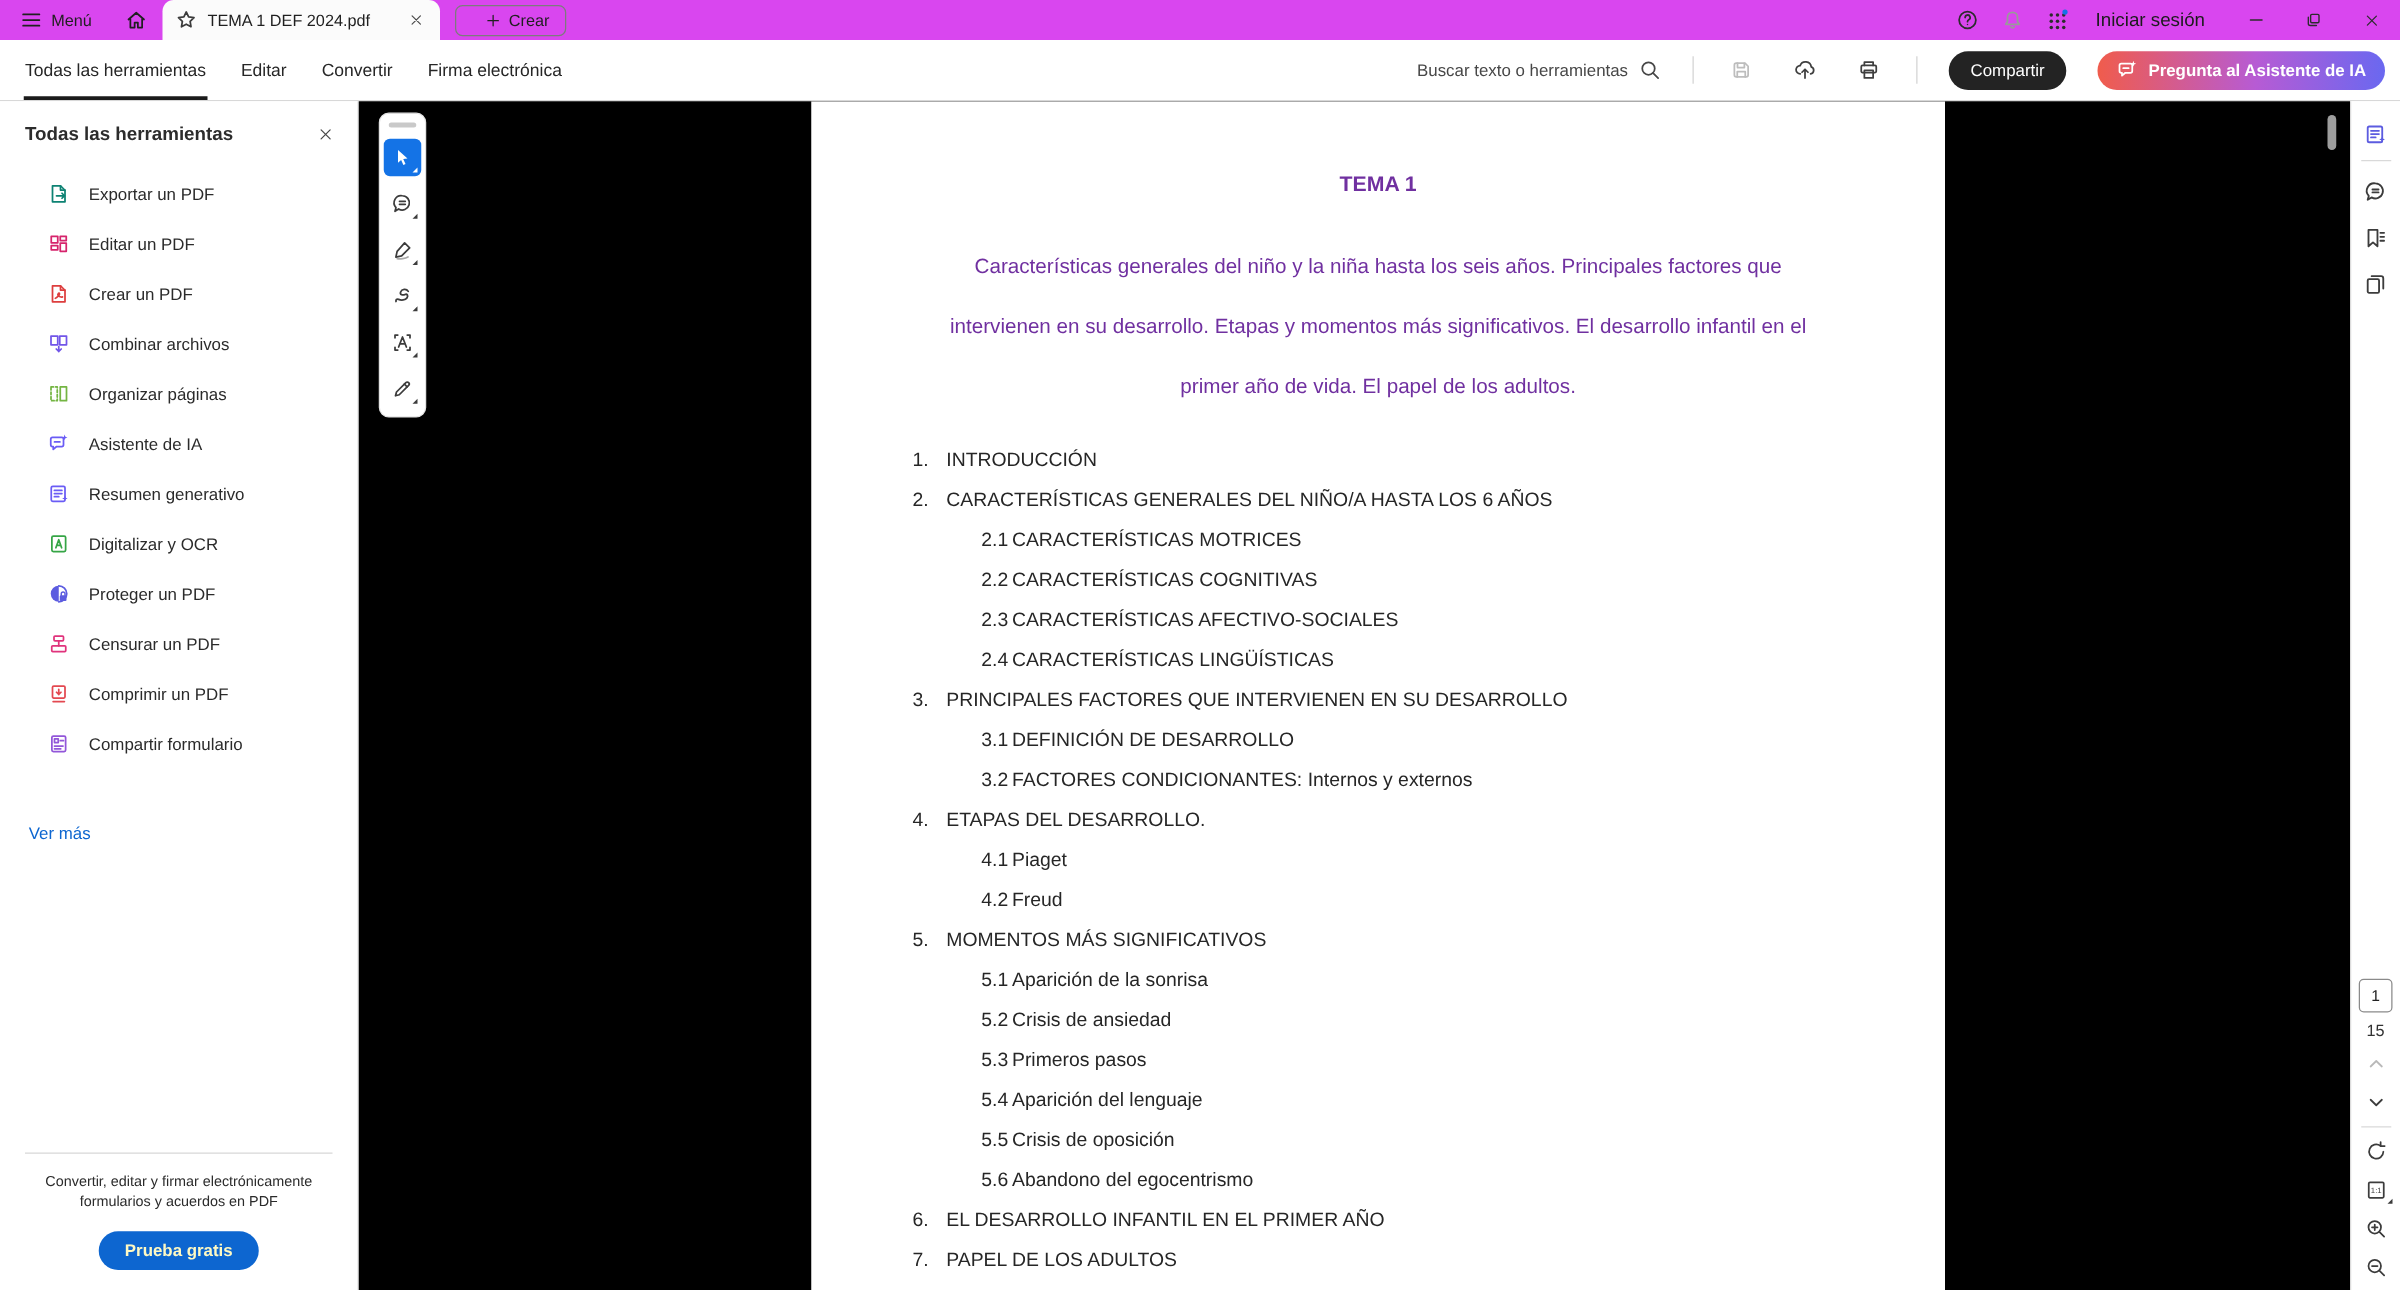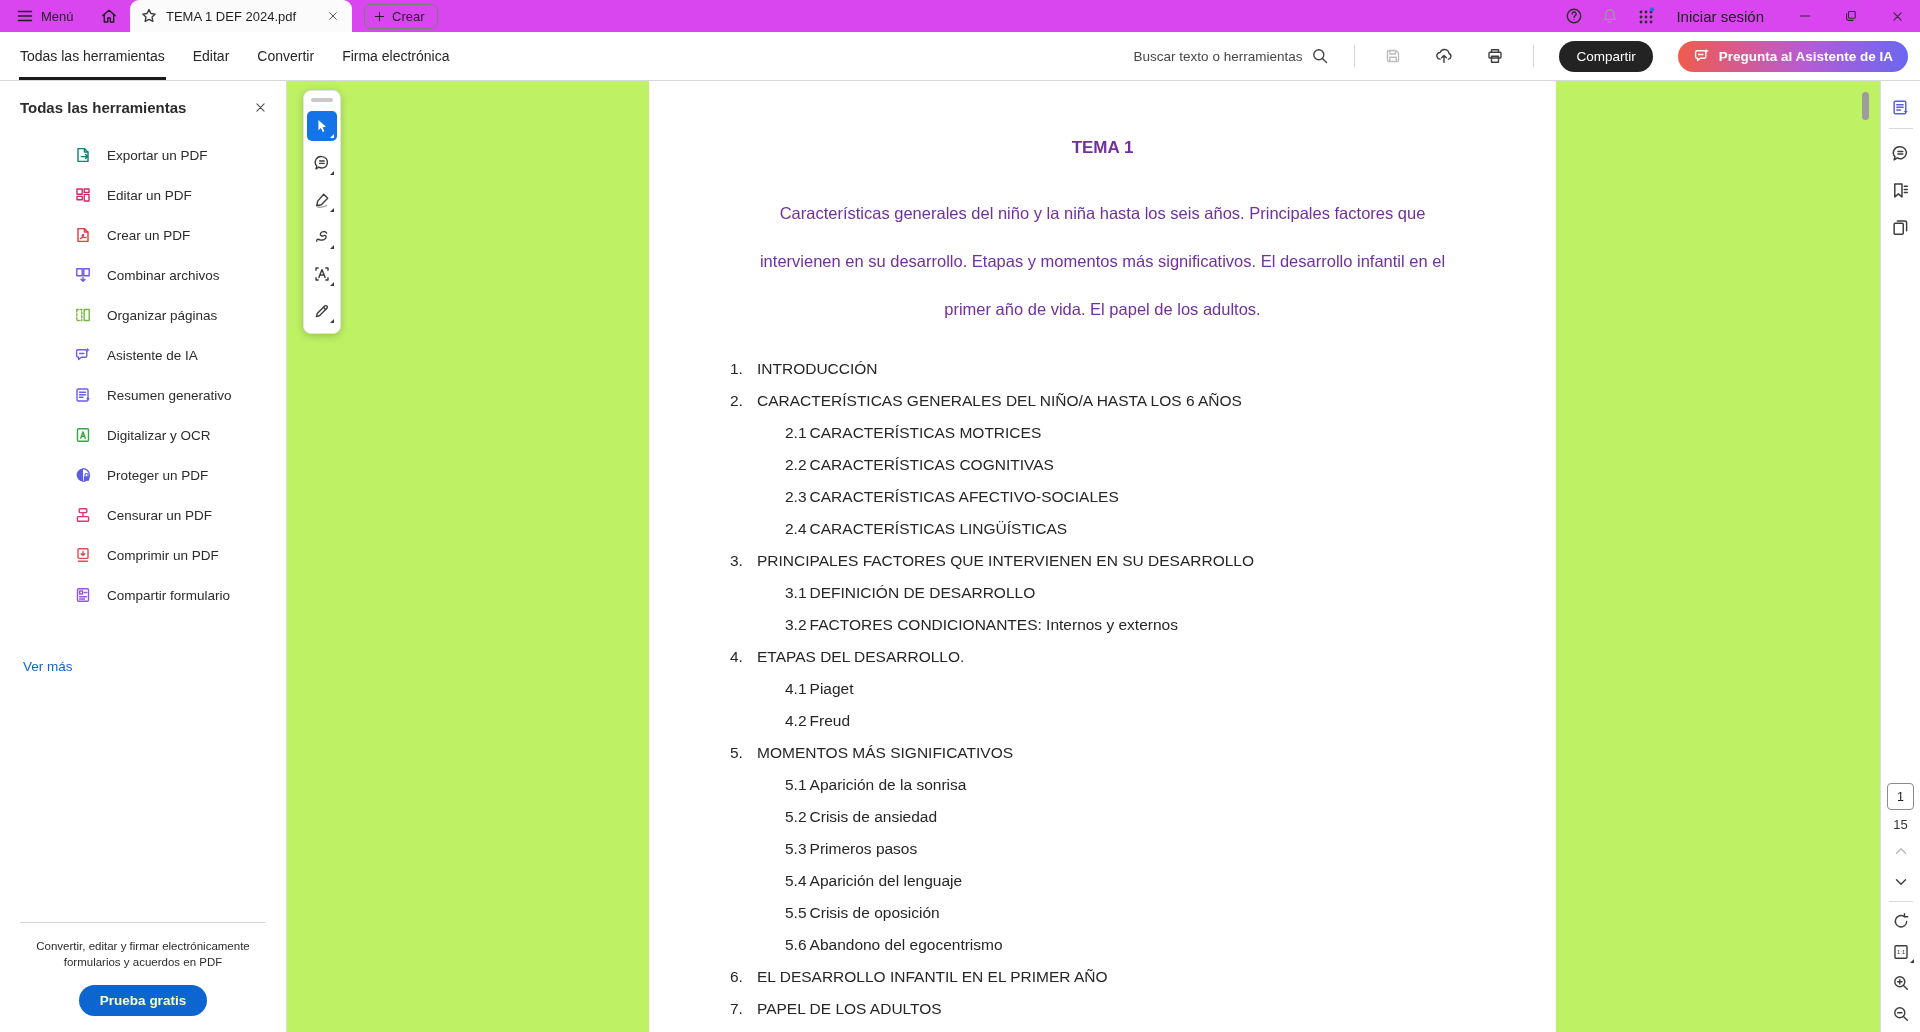--- a/index.html
+++ b/index.html
@@ -8,21 +8,21 @@
        -webkit-user-select:none;user-select:none;}
   svg{display:block;}
 
   
   .titlebar{position:absolute;left:0;top:0;right:0;height:32px;background:#d946ef;}
   .menu-btn{position:absolute;left:8px;top:0;height:32px;display:flex;align-items:center;gap:7px;padding:0 8px;font-size:13px;color:#1f1f1f;cursor:pointer;}
   .home-btn{position:absolute;left:90px;top:0;width:38px;height:32px;display:flex;align-items:center;justify-content:center;color:#1f1f1f;cursor:pointer;}
   .tab{position:absolute;left:130px;top:0;width:222px;height:32px;background:#fbfbfb;border-radius:9px 9px 0 0;display:flex;align-items:center;gap:8px;padding:0 10px;box-sizing:border-box;}
   .tab .tab-title{font-size:13px;color:#1f1f1f;white-space:nowrap;overflow:hidden;flex:1;}
   .tab .tab-close{width:18px;height:18px;display:flex;align-items:center;justify-content:center;color:#4a4a4a;cursor:pointer;}
-  .create-btn{position:absolute;left:364px;top:4px;height:23px;border:1px solid #7c7c7c;border-radius:6px;display:flex;align-items:center;gap:6px;padding:0 12px 0 8px;font-size:13px;color:#1f1f1f;cursor:pointer;}
+  .create-btn{position:absolute;left:364px;top:4px;height:23px;border:1px solid #7c7c7c;border-radius:6px;display:flex;align-items:center;gap:6px;padding:0 12px 0 23px;font-size:13px;color:#1f1f1f;cursor:pointer;}
   .tb-right{position:absolute;right:0;top:0;height:32px;display:flex;align-items:center;}
   .tb-icon{width:36px;height:32px;display:flex;align-items:center;justify-content:center;color:#2c2c2c;cursor:pointer;}
   .tb-icon.bell{color:#9a9a9a;}
   .sign-in{font-size:15px;color:#1b1b1b;margin:0 18px 0 12px;cursor:pointer;}
   .win-btn{width:46px;height:32px;display:flex;align-items:center;justify-content:center;color:#2c2c2c;cursor:pointer;}
 
   
   .toolbar2{position:absolute;left:0;top:32px;right:0;height:49px;background:#fff;border-bottom:1px solid #d8d8d8;box-sizing:border-box;}
   .tb2-tabs{position:absolute;left:6px;top:0;height:48px;display:flex;}
   .tb2-tab{padding:0 14px;display:flex;align-items:center;font-size:14px;color:#262626;position:relative;cursor:pointer;white-space:nowrap;}
@@ -32,31 +32,31 @@
   .vsep{width:1px;height:22px;background:#d4d4d4;}
   .t2-icon{width:26px;height:26px;display:flex;align-items:center;justify-content:center;color:#3f3f3f;cursor:pointer;}
   .t2-icon.disabled{color:#bdbdbd;}
   .share-btn{height:31px;padding:0 17px;border-radius:16px;background:#232323;color:#fff;font-size:13.5px;font-weight:400;display:flex;align-items:center;cursor:pointer;}
   .ai-btn{height:31px;padding:0 15px;border-radius:16px;background:linear-gradient(90deg,#f05c4c,#b75bd4 55%,#6a68f0);color:#fff;font-size:13.5px;font-weight:700;display:flex;align-items:center;gap:8px;cursor:pointer;}
 
   
   .tools-panel{position:absolute;left:0;top:81px;bottom:0;width:287px;background:#fff;border-right:1px solid #ddd;box-sizing:border-box;}
   .panel-title{position:absolute;left:20px;top:18px;font-size:15px;font-weight:700;color:#2c2c2c;}
   .panel-close{position:absolute;right:16px;top:16px;width:20px;height:20px;display:flex;align-items:center;justify-content:center;color:#4a4a4a;cursor:pointer;}
-  .panel-list{position:absolute;left:0;top:54px;right:0;padding-left:36px;}
+  .panel-list{position:absolute;left:0;top:54px;right:0;}
   .panel-item{height:40px;display:flex;align-items:center;padding-left:38px;gap:15px;font-size:13.5px;color:#2b2b2b;cursor:pointer;}
   .panel-item .p-icon{width:18px;height:18px;flex:0 0 18px;}
   .see-more{position:absolute;left:23px;top:578px;font-size:13.5px;color:#0d66d0;cursor:pointer;}
   .panel-bottom{position:absolute;left:0;right:0;bottom:16px;text-align:center;}
   .panel-divider{border-top:1px solid #d8d8d8;margin:0 20px 15px;}
   .promo-text{width:228px;margin:0 auto;font-size:11.5px;line-height:1.4;color:#2b2b2b;}
   .cta-btn{display:inline-block;margin-top:15px;background:#0d66d0;color:#fef9c3;font-size:13.5px;font-weight:700;padding:8px 21px;border-radius:18px;cursor:pointer;}
 
   
-  .doc-area{position:absolute;left:287px;top:81px;right:40px;bottom:0;background:#bef264;overflow:hidden;}
+  .doc-area{position:absolute;left:287px;top:81px;right:40px;bottom:0;background:#000000;overflow:hidden;}
   .page{position:absolute;left:362px;top:0;width:907px;height:951px;background:#fff;}
   .doc-title{margin-top:56px;text-align:center;font-size:17px;line-height:22px;font-weight:700;color:#7030a0;}
   .doc-subtitle{margin-top:30px;}
   .doc-subtitle div{text-align:center;font-size:16.5px;line-height:48px;font-weight:400;color:#7030a0;}
   .outline{margin-top:20px;font-size:15.5px;color:#262626;}
   .o-line{height:32px;line-height:32px;white-space:nowrap;}
   .o-line.lvl1{padding-left:81px;}
   .o-line.lvl1 .o-num{display:inline-block;width:27px;}
   .o-line.lvl2{padding-left:136px;}
   .o-line.lvl2 .o-num{margin-right:3px;}

